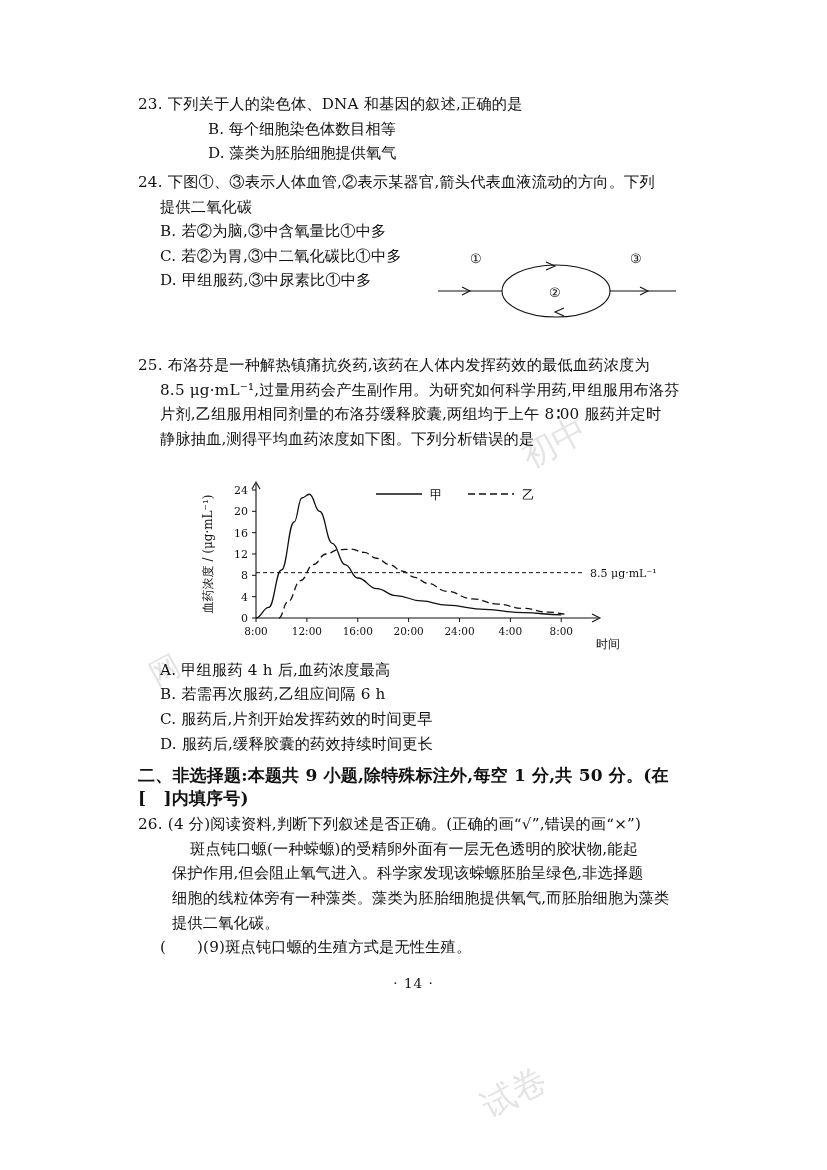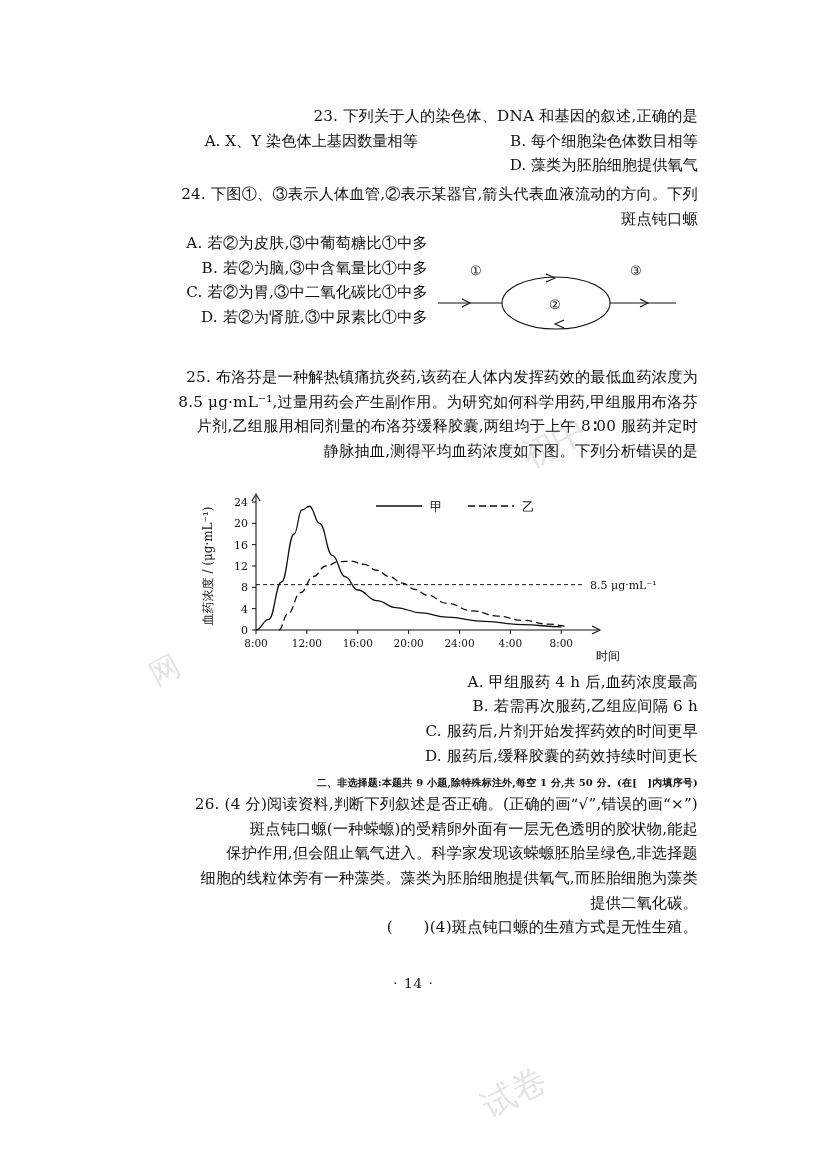--- a/index.html
+++ b/index.html
@@ -17,23 +17,22 @@
   }
   .page {
     position: absolute;
     left: 0; top: 0;
     width: 827px;
     height: 1170px;
   }
   .content {
     position: absolute;
     left: 138px;
-    top: 104px;
+    top: 92px;
     width: 560px;
-    text-align: right;
   }
   .q {
     margin-bottom: 4px;
   }
   .qline {
     font-size: 15.2px;
     line-height: 1.62;
     letter-spacing: 0.2px;
   }
   .indent1 { padding-left: 22px; }
@@ -66,21 +65,21 @@
   
   .chart-wrap {
     position: relative;
     width: 560px;
     height: 200px;
     margin-top: 4px;
     margin-bottom: 2px;
   }
 
   .section-head {
-    font-size: 10px;
+    font-size: 17px;
     font-weight: bold;
     margin-top: 8px;
     margin-bottom: 2px;
     letter-spacing: 0.2px;
   }
   .para-indent {
     padding-left: 52px;
   }
   .pagenum {
     position: absolute;
@@ -113,37 +112,35 @@
 
   <div class="watermark wm1">初中</div>
   <div class="watermark wm2">网</div>
   <div class="watermark wm3">试卷</div>
 
   <div class="content">
 
     <div class="q">
       <div class="qline">23. 下列关于人的染色体、DNA 和基因的叙述,正确的是</div>
       <div class="opt-row">
-        <span class="oa">A. X、Y 染色体上基因数量相等</span>
         <span class="ob">B. 每个细胞染色体数目相等</span>
       </div>
       <div class="opt-row">
         <span class="ob">D. 藻类为胚胎细胞提供氧气</span>
       </div>
     </div>
 
     <div class="q">
       <div class="qline">24. 下图①、③表示人体血管,②表示某器官,箭头代表血液流动的方向。下列</div>
-      <div class="qline indent1">斑点钝口螈</div>
+      <div class="qline indent1">提供二氧化碳</div>
       <div class="q24-wrap">
         <div class="q24-opts">
-          <div class="qline indent1">A. 若②为皮肤,③中葡萄糖比①中多</div>
           <div class="qline indent1">B. 若②为脑,③中含氧量比①中多</div>
           <div class="qline indent1">C. 若②为胃,③中二氧化碳比①中多</div>
-          <div class="qline indent1">D. 若②为肾脏,③中尿素比①中多</div>
+          <div class="qline indent1">D. 甲组服药,③中尿素比①中多</div>
         </div>
         <div class="q24-diagram">
           <svg width="250" height="120" viewBox="0 0 250 120">
 
             <line x1="6" y1="62" x2="70" y2="62" stroke="#111" stroke-width="1.1"></line>
             <polyline points="30,58 38,62 30,66" fill="none" stroke="#111" stroke-width="1.1"></polyline>
 
             <line x1="178" y1="62" x2="244" y2="62" stroke="#111" stroke-width="1.1"></line>
             <polyline points="208,58 216,62 208,66" fill="none" stroke="#111" stroke-width="1.1"></polyline>
 
@@ -220,19 +217,19 @@
     </div>
 
     <div class="section-head">二、非选择题:本题共 9 小题,除特殊标注外,每空 1 分,共 50 分。(在[　]内填序号)</div>
 
     <div class="q">
       <div class="qline">26. (4 分)阅读资料,判断下列叙述是否正确。(正确的画“√”,错误的画“×”)</div>
       <div class="qline para-indent">斑点钝口螈(一种蝾螈)的受精卵外面有一层无色透明的胶状物,能起</div>
       <div class="qline indent2">保护作用,但会阻止氧气进入。科学家发现该蝾螈胚胎呈绿色,非选择题</div>
       <div class="qline indent2">细胞的线粒体旁有一种藻类。藻类为胚胎细胞提供氧气,而胚胎细胞为藻类</div>
       <div class="qline indent2">提供二氧化碳。</div>
-      <div class="qline indent1">(　　)(4)斑点钝口螈的生殖方式是无性生殖。</div>
+      <div class="qline indent1">(　　)(9)斑点钝口螈的生殖方式是无性生殖。</div>
     </div>
 
   </div>
 
   <div class="pagenum">· 14 ·</div>
 </div>
 
 </body></html>

